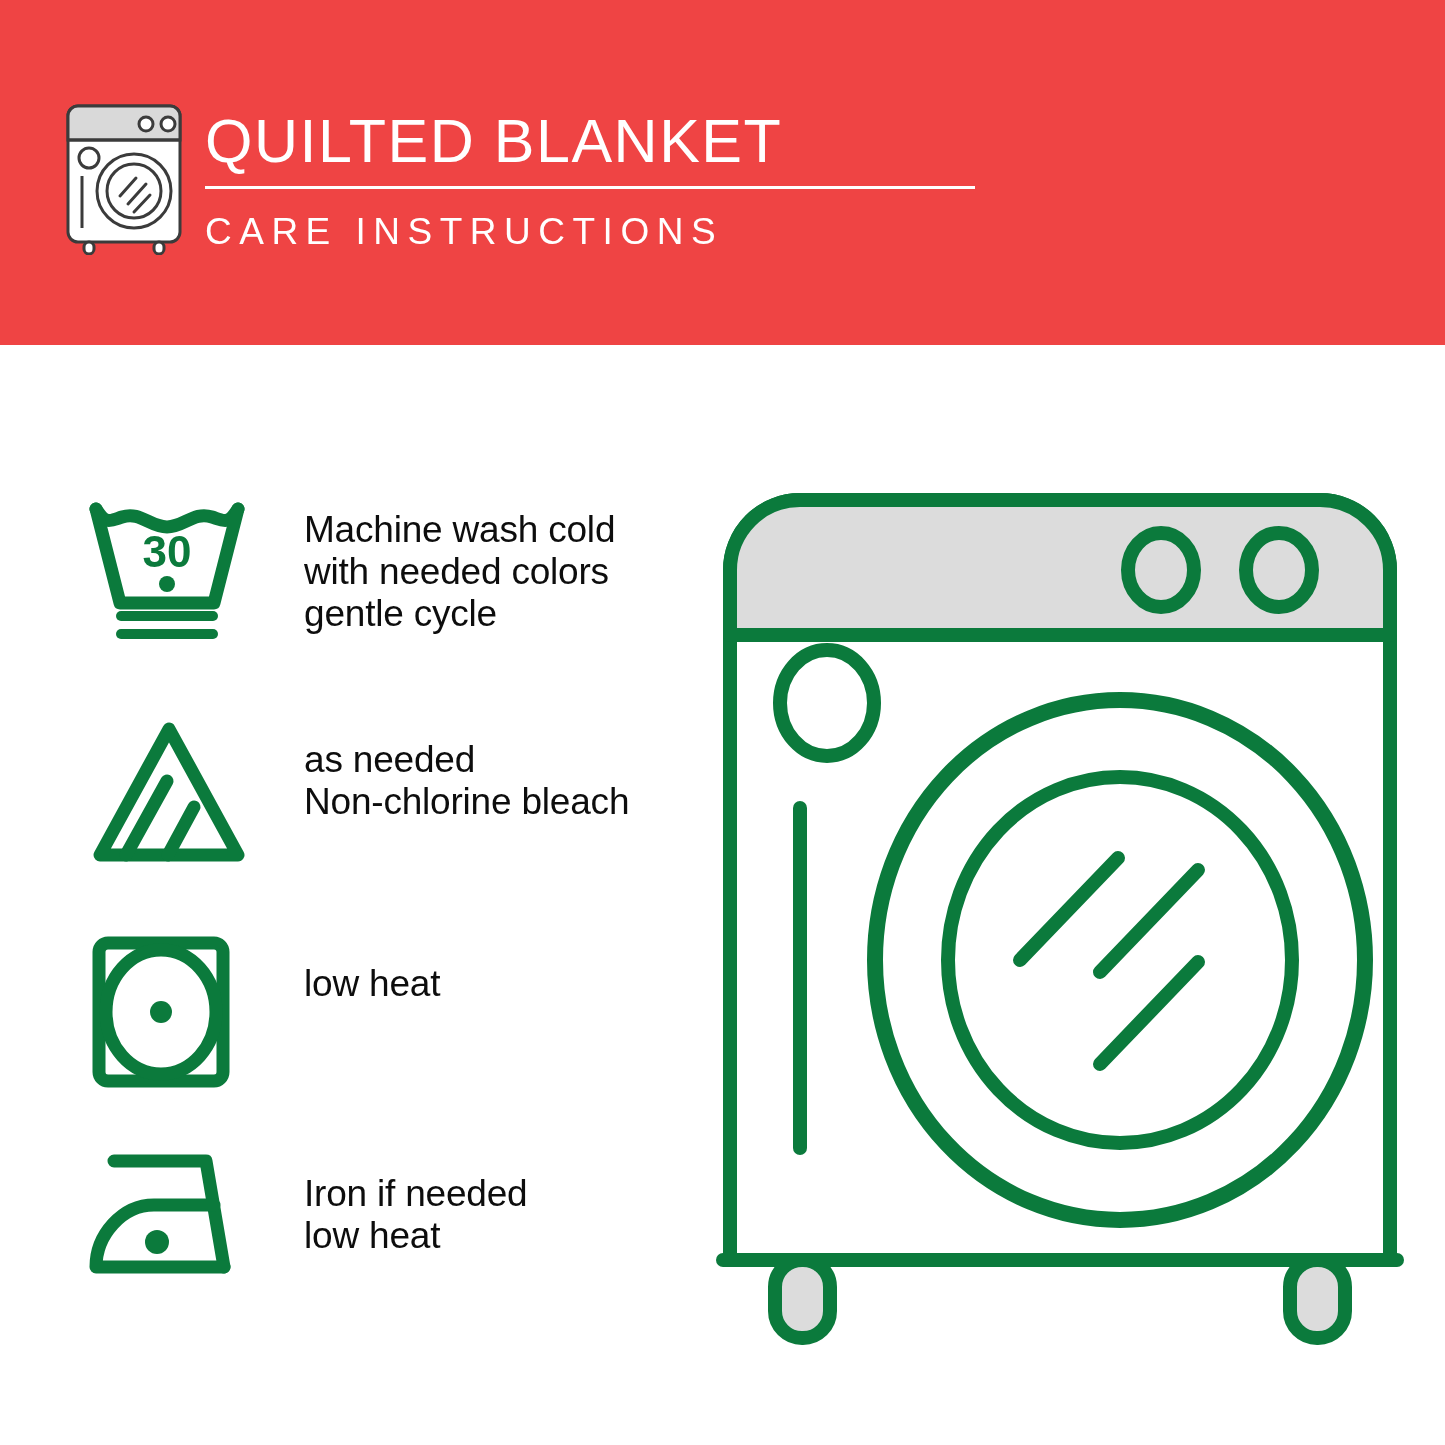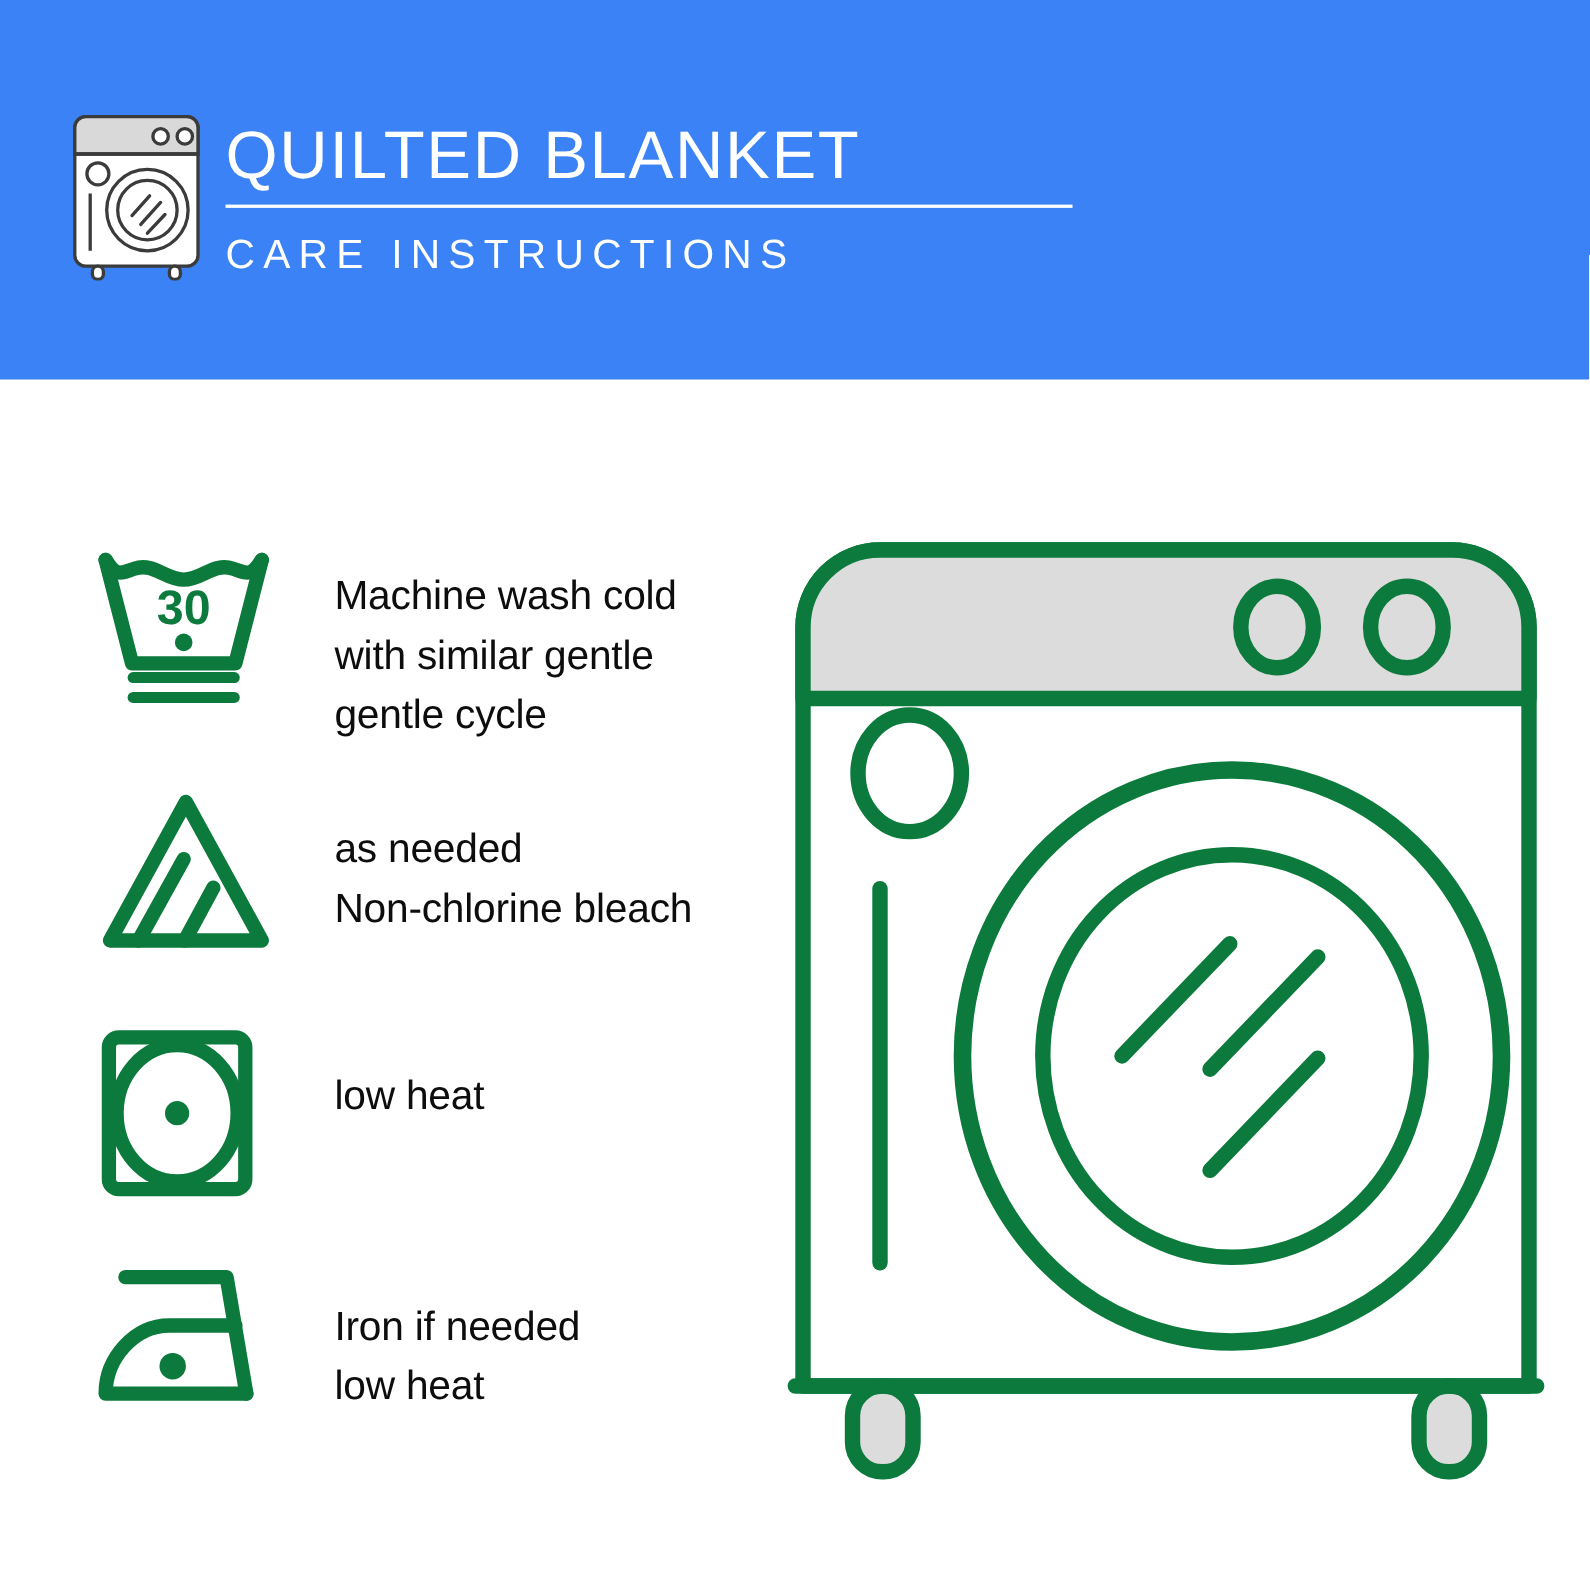--- a/index.html
+++ b/index.html
@@ -18,21 +18,21 @@
     overflow: hidden;
   }
 
   
   .header-band {
     position: absolute;
     left: 0;
     top: 0;
     width: 1445px;
     height: 345px;
-    background: #3b82f6;
+    background: #ef4444;
   }
   .header-logo {
     position: absolute;
     left: 62px;
     top: 100px;
     width: 130px;
     height: 155px;
   }
   .header-text {
     position: absolute;
@@ -95,21 +95,21 @@
     left: 288px;
     top: 0;
     width: 395px;
     font-family: "Liberation Sans", sans-serif;
     font-size: 37px;
     font-weight: 400;
     color: #0d0d0d;
     line-height: 42px;
     letter-spacing: -0.2px;
   }
-  .care-text .ln { display: block; margin-top: 12px; }
+  .care-text .ln { display: block; }
 
   
   .care-row-1 .care-text { top: 14px; }
   .care-row-2 .care-text { top: 24px; }
   .care-row-3 .care-text { top: 28px; }
   .care-row-4 .care-text { top: 28px; }
 
   
   .washer-illustration {
     position: absolute;
@@ -173,21 +173,21 @@
           <rect x="32" y="116" width="102" height="10" rx="5" fill="#0b7a3c"></rect>
           <rect x="32" y="134" width="102" height="10" rx="5" fill="#0b7a3c"></rect>
 
           <text x="83" y="72" text-anchor="middle" font-family="Liberation Sans, sans-serif" font-size="44" font-weight="bold" fill="#0b7a3c">30</text>
 
           <circle cx="83" cy="89" r="8" fill="#0b7a3c"></circle>
         </svg>
       </span>
       <div class="care-text">
         <span class="ln">Machine wash cold</span>
-        <span class="ln">with similar gentle</span>
+        <span class="ln">with needed colors</span>
         <span class="ln">gentle cycle</span>
       </div>
     </div>
 
     <div class="care-row care-row-2">
       <span class="care-symbol">
         <svg viewBox="0 0 170 155" width="170" height="155" xmlns="http://www.w3.org/2000/svg">
           <g fill="none" stroke="#0b7a3c" stroke-width="13" stroke-linecap="round" stroke-linejoin="round">
 
             <path d="M85 14 L154 140 L16 140 Z"></path>

